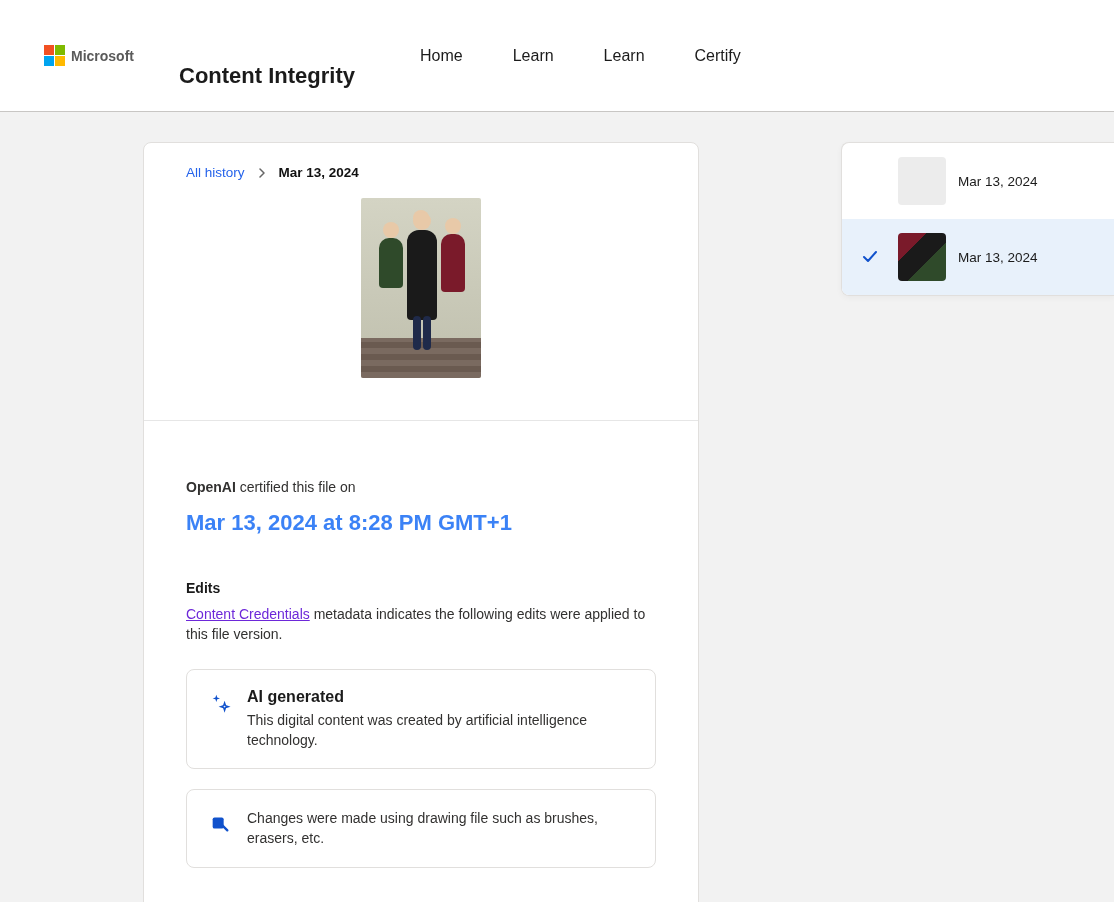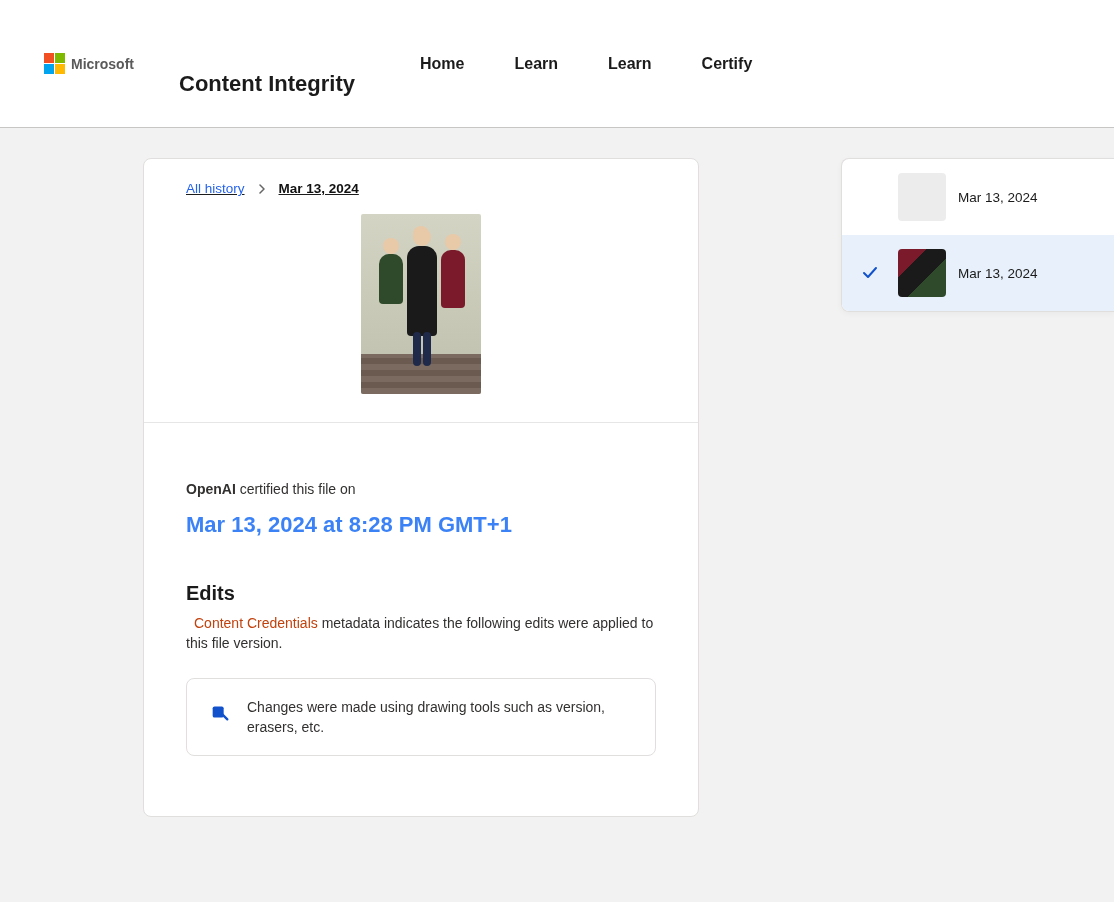--- a/index.html
+++ b/index.html
@@ -6,54 +6,54 @@
   body {
     font-family: "Segoe UI", -apple-system, BlinkMacSystemFont, sans-serif;
     background: #fff;
     color: #1b1b1b;
     width: 1114px;
     height: 902px;
     overflow: hidden;
   }
   
   .header {
-    height: 128px;
+    height: 112px;
     background: #fff;
     display: flex;
     align-items: center;
     padding: 0 44px;
     border-bottom: 1px solid #c8c6c4;
   }
   .ms-logo { display: flex; align-items: center; gap: 6px; }
   .ms-grid { display: grid; grid-template-columns: 10px 10px; grid-template-rows: 10px 10px; gap: 1px; }
   .ms-sq { width: 10px; height: 10px; }
   .ms-name { font-size: 14px; color: #5a5a5a; font-weight: 600; }
   .app-title { font-size: 22px; font-weight: 700; margin-left: 45px; margin-top: 40px; }
   .nav { display: flex; gap: 50px; margin-left: 65px; }
-  .nav a { font-size: 16px; color: #1b1b1b; text-decoration: none; cursor: pointer; font-weight: bold; }
+  .nav a { font-size: 16px; color: #1b1b1b; text-decoration: none; cursor: pointer; }
 
   
   .page {
     background: #f2f2f2;
     height: calc(100% - 108px);
     position: relative;
     padding-top: 30px;
   }
 
   
   .card {
     position: absolute;
     left: 143px;
     top: 30px;
     width: 556px;
     background: #fff;
     border: 1px solid #e1dfdd;
     border-radius: 8px;
   }
-  .card-upper { padding: 22px 42px 28px 42px; border-bottom: 1px solid #e6e6e6; text-decoration: underline; }
+  .card-upper { padding: 22px 42px 42px 42px; border-bottom: 1px solid #e6e6e6; }
   .breadcrumb { display: flex; align-items: center; gap: 12px; font-size: 13.5px; margin-bottom: 18px; }
   .breadcrumb .link { color: #2563eb; cursor: pointer; }
   .breadcrumb .chev { color: #666; font-size: 13px; }
   .breadcrumb .current { font-weight: 700; color: #111; }
   .preview-wrap { display: flex; justify-content: center; }
   .preview-img {
     width: 120px; height: 180px; border-radius: 2px; position: relative;
     background: linear-gradient(180deg,#d4d4c4 0%,#bfbfad 100%);
     overflow: hidden;
   }
@@ -66,23 +66,23 @@
   .preview-img .fg3 { position:absolute; right:16px; top:36px; width:24px; height:58px; background:#7a1a2a; border-radius:10px 10px 4px 4px; }
   .preview-img .fg3::before{content:"";position:absolute;top:-16px;left:4px;width:16px;height:16px;background:#e8c9a8;border-radius:50%;}
   .preview-img .floor{position:absolute;bottom:0;left:0;right:0;height:40px;background:repeating-linear-gradient(0deg,#7a6a60 0 6px,#6a5a50 6px 12px);}
   .preview-img .fg4 { position:absolute; left:50px; top:12px; width:20px; height:20px; }
   .preview-img .fg4::before{content:"";position:absolute;top:0;left:2px;width:16px;height:16px;background:#e8c9a8;border-radius:50%;}
 
   .card-lower { padding: 58px 42px 40px 42px; }
   .cert-line { font-size: 14px; color: #323130; margin-bottom: 15px; }
   .cert-line .strong { font-weight: 700; }
   .cert-date { font-size: 22px; font-weight: 700; margin-bottom: 44px; color:#3b82f6;}
-  .section-h { font-size: 20px; font-weight: 700; margin-bottom: 8px; }
+  .section-h { font-size: 14px; font-weight: 700; margin-bottom: 8px; }
   .section-p { font-size: 14px; color: #323130; line-height: 1.45; margin-bottom: 24px; }
-  .section-p a { color: #c2410c; cursor: pointer; margin-left: 8px; }
+  .section-p a { color: #6d28d9; text-decoration: underline; cursor: pointer; }
 
   .edit-box {
     border: 1px solid #e1dfdd;
     border-radius: 8px;
     padding: 18px 20px 18px 60px;
     position: relative;
     margin-bottom: 20px;
   }
   .edit-box .icon { position: absolute; left: 22px; top: 22px; width: 22px; height: 22px; color:#1152cc; }
   .edit-title { font-size: 16px; font-weight: 700; margin-bottom: 4px; }
@@ -166,29 +166,39 @@
       <p class="cert-line">
         <span class="strong">OpenAI</span><span> certified this file on</span>
       </p>
       <h2 class="cert-date">Mar 13, 2024 at 8:28 PM GMT+1</h2>
 
       <h3 class="section-h">Edits</h3>
       <p class="section-p">
         <a>Content Credentials</a><span> metadata indicates the following edits were applied to this file version.</span>
       </p>
 
+      <div class="edit-box">
+        <span class="icon">
+          <svg width="22" height="22" viewBox="0 0 24 24" fill="none" stroke="#1152cc" stroke-width="1.6">
+            <path d="M8 3 L9 6 L12 7 L9 8 L8 11 L7 8 L4 7 L7 6 Z" fill="#1152cc" stroke="none"></path>
+            <path d="M17 12 L18 15 L21 16 L18 17 L17 20 L16 17 L13 16 L16 15 Z" fill="none" stroke="#1152cc"></path>
+          </svg>
+        </span>
+        <div class="edit-title">AI generated</div>
+        <div class="edit-desc">This digital content was created by artificial intelligence technology.</div>
+      </div>
 
       <div class="edit-box">
         <span class="icon">
           <svg width="22" height="22" viewBox="0 0 24 24">
             <rect x="4" y="6" width="12" height="12" rx="2" fill="#1152cc"></rect>
             <path d="M14 14 L20 20" stroke="#1152cc" stroke-width="2.5" stroke-linecap="round"></path>
           </svg>
         </span>
-        <div class="edit-desc">Changes were made using drawing tools such as version, erasers, etc.</div>
+        <div class="edit-desc">Changes were made using drawing file such as brushes, erasers, etc.</div>
       </div>
     </div>
   </section>
 
   <aside class="side">
     <div class="side-item">
       <div class="side-thumb"></div>
       <span class="side-date">Mar 13, 2024</span>
     </div>
     <div class="side-item selected">

